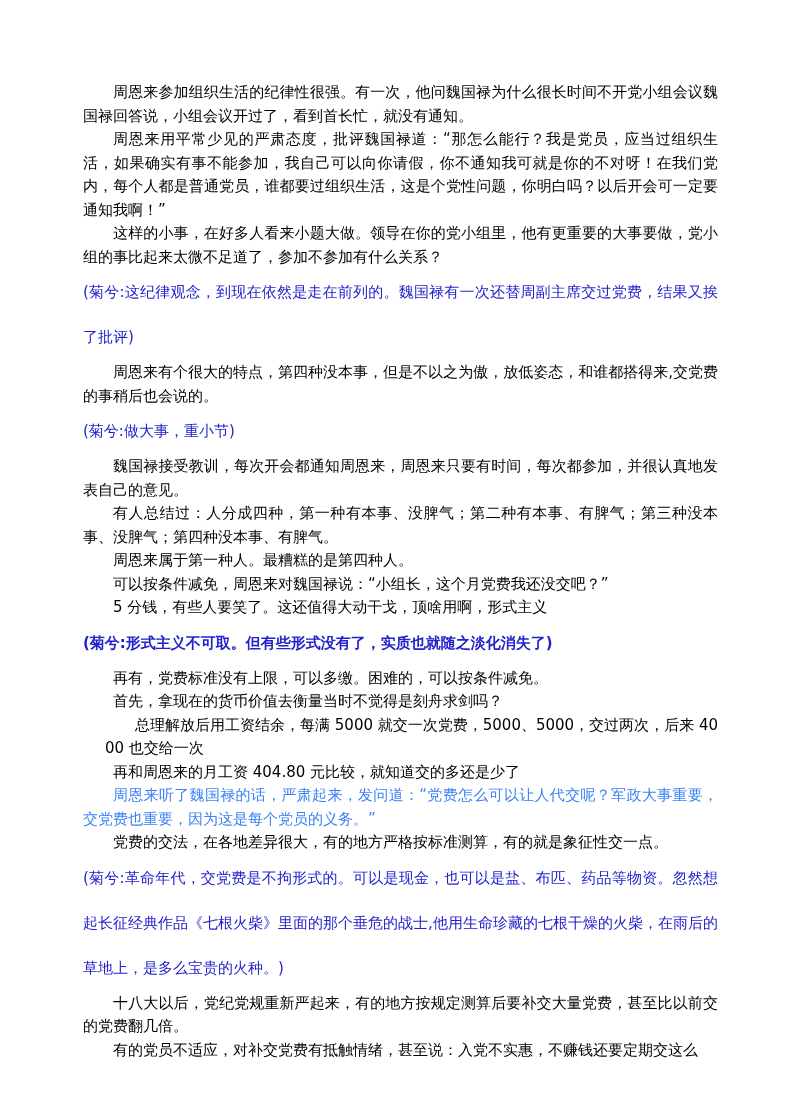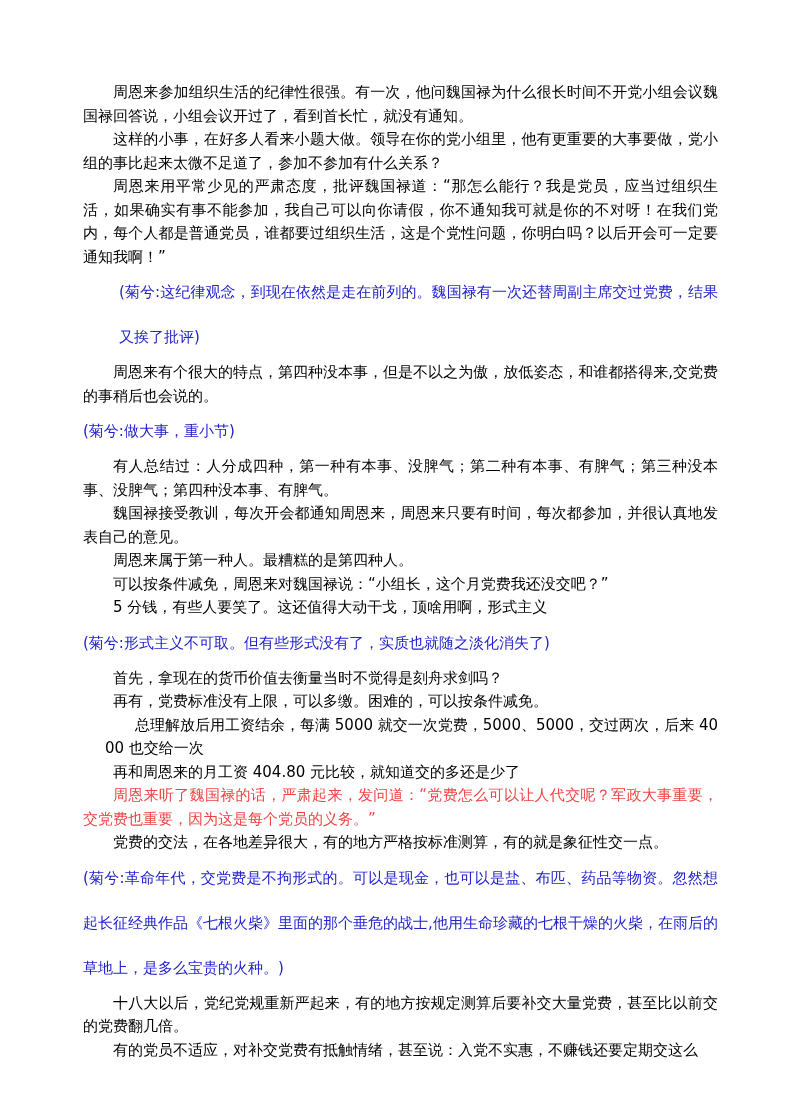--- a/index.html
+++ b/index.html
@@ -41,34 +41,34 @@
     margin-top: 1px;
     margin-bottom: 1px;
   }
 </style>
 </head>
 <body>
 
 <div class="page" style="background: rgb(255, 255, 255);">
   <div class="doc">
       <p class="body-par" style="color: rgb(0, 0, 0);">周恩来参加组织生活的纪律性很强。有一次，他问魏国禄为什么很长时间不开党小组会议魏国禄回答说，小组会议开过了，看到首长忙，就没有通知。</p>
+      <p class="body-par" style="color: rgb(0, 0, 0);">周恩来用平常少见的严肃态度，批评魏国禄道：“那怎么能行？我是党员，应当过组织生活，如果确实有事不能参加，我自己可以向你请假，你不通知我可就是你的不对呀！在我们党内，每个人都是普通党员，谁都要过组织生活，这是个党性问题，你明白吗？以后开会可一定要通知我啊！”</p>
       <p class="body-par" style="color: rgb(0, 0, 0);">这样的小事，在好多人看来小题大做。领导在你的党小组里，他有更重要的大事要做，党小组的事比起来太微不足道了，参加不参加有什么关系？</p>
-      <p class="body-par" style="color: rgb(0, 0, 0);">周恩来用平常少见的严肃态度，批评魏国禄道：“那怎么能行？我是党员，应当过组织生活，如果确实有事不能参加，我自己可以向你请假，你不通知我可就是你的不对呀！在我们党内，每个人都是普通党员，谁都要过组织生活，这是个党性问题，你明白吗？以后开会可一定要通知我啊！”</p>
-      <p class="comment-par" style="color: rgb(34, 34, 204); margin-left: 36px;">(菊兮:这纪律观念，到现在依然是走在前列的。魏国禄有一次还替周副主席交过党费，结果又挨了批评)</p>
+      <p class="comment-par" style="color: rgb(34, 34, 204);">(菊兮:这纪律观念，到现在依然是走在前列的。魏国禄有一次还替周副主席交过党费，结果又挨了批评)</p>
       <p class="body-par" style="color: rgb(0, 0, 0);">周恩来有个很大的特点，第四种没本事，但是不以之为傲，放低姿态，和谁都搭得来,交党费的事稍后也会说的。</p>
       <p class="comment-par" style="color: rgb(34, 34, 204);">(菊兮:做大事，重小节)</p>
+      <p class="body-par" style="color: rgb(0, 0, 0);">魏国禄接受教训，每次开会都通知周恩来，周恩来只要有时间，每次都参加，并很认真地发表自己的意见。</p>
       <p class="body-par" style="color: rgb(0, 0, 0);">有人总结过：人分成四种，第一种有本事、没脾气；第二种有本事、有脾气；第三种没本事、没脾气；第四种没本事、有脾气。</p>
-      <p class="body-par" style="color: rgb(0, 0, 0);">魏国禄接受教训，每次开会都通知周恩来，周恩来只要有时间，每次都参加，并很认真地发表自己的意见。</p>
       <p class="body-par" style="color: rgb(0, 0, 0);">周恩来属于第一种人。最糟糕的是第四种人。</p>
       <p class="body-par" style="color: rgb(0, 0, 0);">可以按条件减免，周恩来对魏国禄说：“小组长，这个月党费我还没交吧？”</p>
       <p class="body-par" style="color: rgb(0, 0, 0);">5 分钱，有些人要笑了。这还值得大动干戈，顶啥用啊，形式主义</p>
-      <p class="comment-par" style="color: rgb(34, 34, 204);">(菊兮:形式主义不可取。但有些形式没有了，实质也就随之淡化消失了)</p>
+      <p class="comment-par" style="color: rgb(34, 34, 204); font-weight: bold;">(菊兮:形式主义不可取。但有些形式没有了，实质也就随之淡化消失了)</p>
+      <p class="body-par" style="color: rgb(0, 0, 0);">再有，党费标准没有上限，可以多缴。困难的，可以按条件减免。</p>
       <p class="body-par" style="color: rgb(0, 0, 0);">首先，拿现在的货币价值去衡量当时不觉得是刻舟求剑吗？</p>
-      <p class="body-par" style="color: rgb(0, 0, 0);">再有，党费标准没有上限，可以多缴。困难的，可以按条件减免。</p>
       <p class="body-par" style="color: rgb(0, 0, 0); margin-left: 22px;">总理解放后用工资结余，每满 5000 就交一次党费，5000、5000，交过两次，后来 4000 也交给一次</p>
       <p class="body-par" style="color: rgb(0, 0, 0);">再和周恩来的月工资 404.80 元比较，就知道交的多还是少了</p>
-      <p class="body-par" style="color: #ef4444;">周恩来听了魏国禄的话，严肃起来，发问道：“党费怎么可以让人代交呢？军政大事重要，交党费也重要，因为这是每个党员的义务。”</p>
+      <p class="body-par" style="color: #3b82f6;">周恩来听了魏国禄的话，严肃起来，发问道：“党费怎么可以让人代交呢？军政大事重要，交党费也重要，因为这是每个党员的义务。”</p>
       <p class="body-par" style="color: rgb(0, 0, 0);">党费的交法，在各地差异很大，有的地方严格按标准测算，有的就是象征性交一点。</p>
       <p class="comment-par" style="color: rgb(34, 34, 204);">(菊兮:革命年代，交党费是不拘形式的。可以是现金，也可以是盐、布匹、药品等物资。忽然想起长征经典作品《七根火柴》里面的那个垂危的战士,他用生命珍藏的七根干燥的火柴，在雨后的草地上，是多么宝贵的火种。)</p>
       <p class="body-par" style="color: rgb(0, 0, 0);">十八大以后，党纪党规重新严起来，有的地方按规定测算后要补交大量党费，甚至比以前交的党费翻几倍。</p>
       <p class="body-par" style="color: rgb(0, 0, 0);">有的党员不适应，对补交党费有抵触情绪，甚至说：入党不实惠，不赚钱还要定期交这么</p>
     </div>
 </div>
 
 </body></html>

